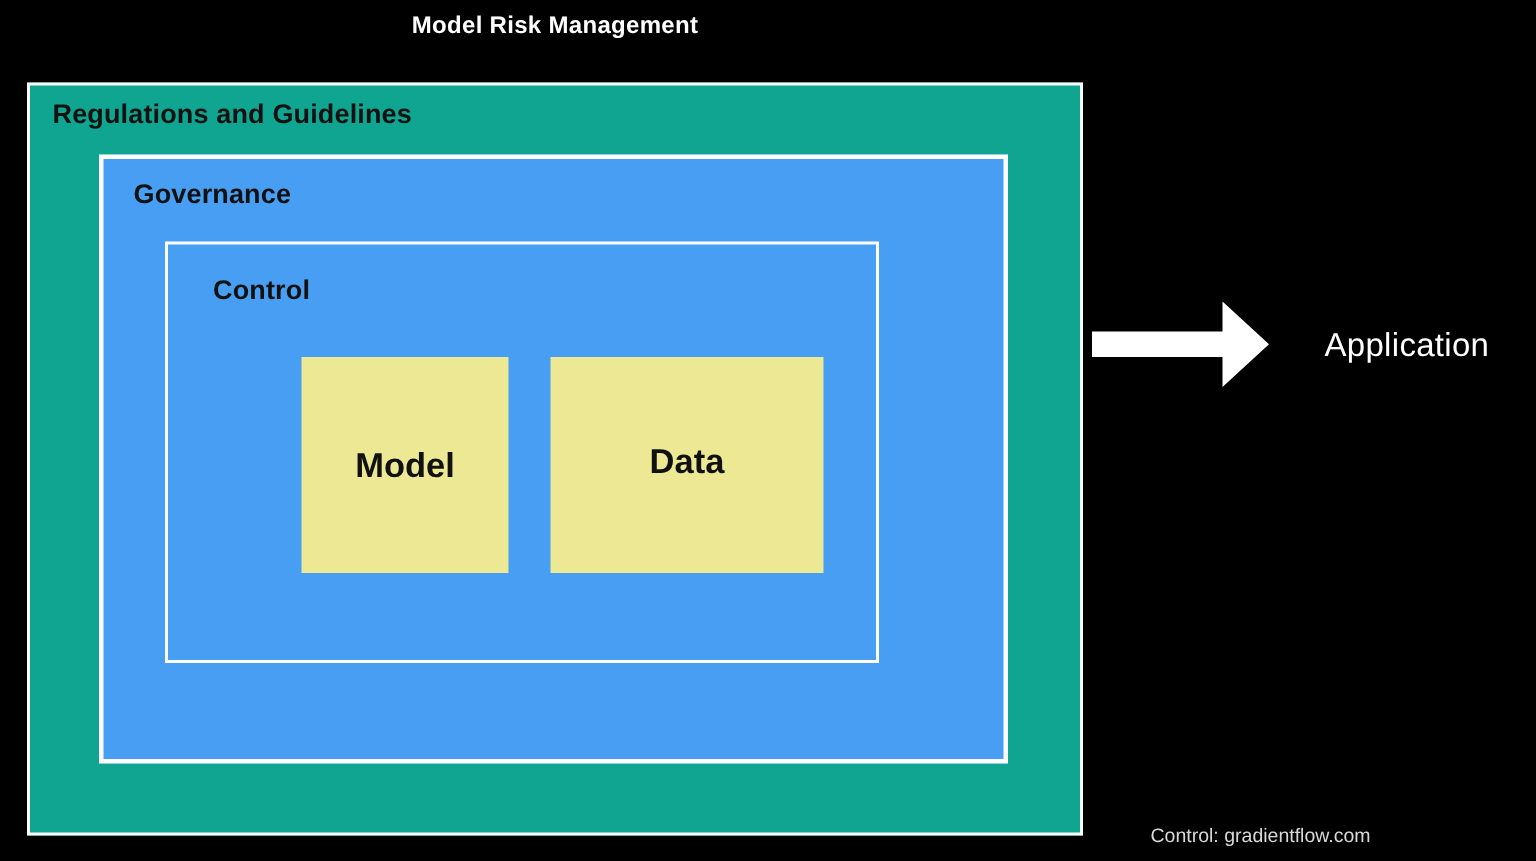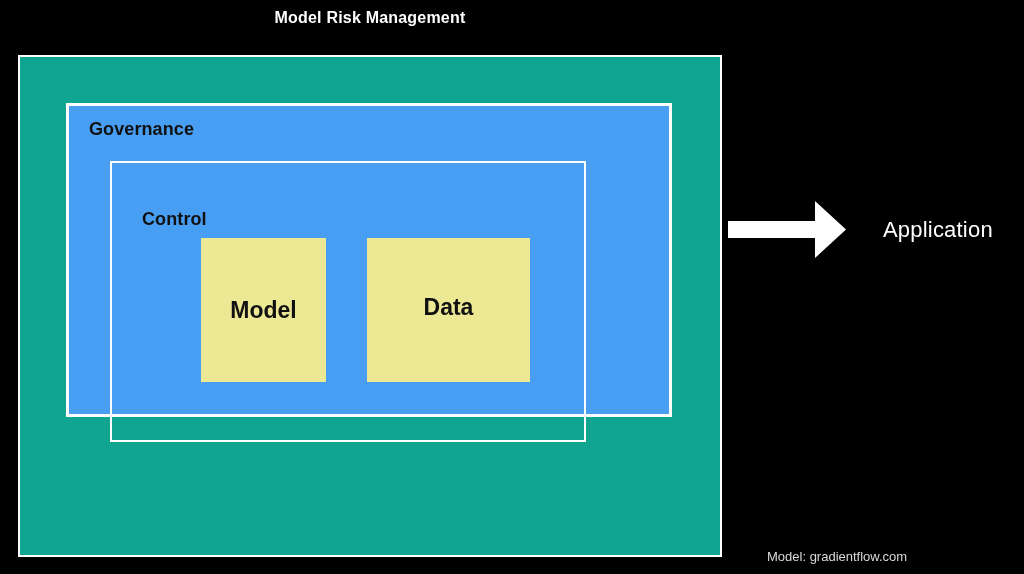--- a/index.html
+++ b/index.html
@@ -26,56 +26,57 @@
   }
   .box-label{
     color:var(--label-dark);font-size:18px;font-weight:bold;letter-spacing:0.1px;
   }
   .outer-box{
     position:absolute;left:18px;top:55px;width:704px;height:502px;
     background:var(--teal);border:2px solid var(--white);
   }
   .outer-box .box-label{position:absolute;left:15px;top:9px;}
   .governance-box{
-    position:absolute;left:66px;top:103px;width:606px;height:314px;
+    position:absolute;left:66px;top:103px;width:606px;height:406px;
     background:var(--blue);border:3px solid var(--white);
   }
   .governance-box .box-label{position:absolute;left:20px;top:13px;}
   .control-box{
     position:absolute;left:110px;top:161px;width:476px;height:281px;
     background:transparent;border:2px solid var(--white);
   }
-  .control-box .box-label{position:absolute;left:30px;top:20px;margin-top:26px;}
+  .control-box .box-label{position:absolute;left:30px;top:20px;}
   .inner-box{
     position:absolute;top:238px;height:144px;
     background:var(--yellow);
     display:flex;align-items:center;justify-content:center;
     color:var(--label-dark);font-size:23px;font-weight:bold;
   }
-  .model-box{left:201px;width:125px;}
-  .data-box{left:367px;width:163px;}
+  .model-box{left:201px;width:138px;}
+  .data-box{left:367px;width:182px;}
   .data-box .inner-label{position:relative;top:-3px;}
   .arrow-svg{position:absolute;left:728px;top:201px;width:118px;height:58px;display:block;}
   .application-label{
     position:absolute;left:883px;top:217px;
     color:var(--white);font-size:22px;font-weight:normal;letter-spacing:0.2px;
   }
   .source-label{
     position:absolute;left:767px;top:549px;
     color:var(--source-gray);font-size:13px;font-weight:normal;
   }
 </style>
 </head>
 <body>
 
 <div class="stage">
 
   <div class="title">Model Risk Management</div>
 
   <div class="outer-box">
+    <div class="box-label">Regulations and Guidelines</div>
 
     <div class="governance-box" style="left:46px;top:46px;">
       <div class="box-label">Governance</div>
     </div>
   </div>
 
   <div class="control-box">
     <div class="box-label">Control</div>
   </div>
 
@@ -86,15 +87,15 @@
   <div class="inner-box data-box">
     <span class="inner-label">Data</span>
   </div>
 
   <svg class="arrow-svg" viewBox="0 0 118 58" aria-hidden="true">
     <polygon points="0,20 87,20 87,0 118,28.5 87,57 87,37 0,37" fill="#ffffff"></polygon>
   </svg>
 
   <div class="application-label">Application</div>
 
-  <div class="source-label">Model: gradientflow.com</div>
+  <div class="source-label">Control: gradientflow.com</div>
 
 </div>
 
 </body></html>

